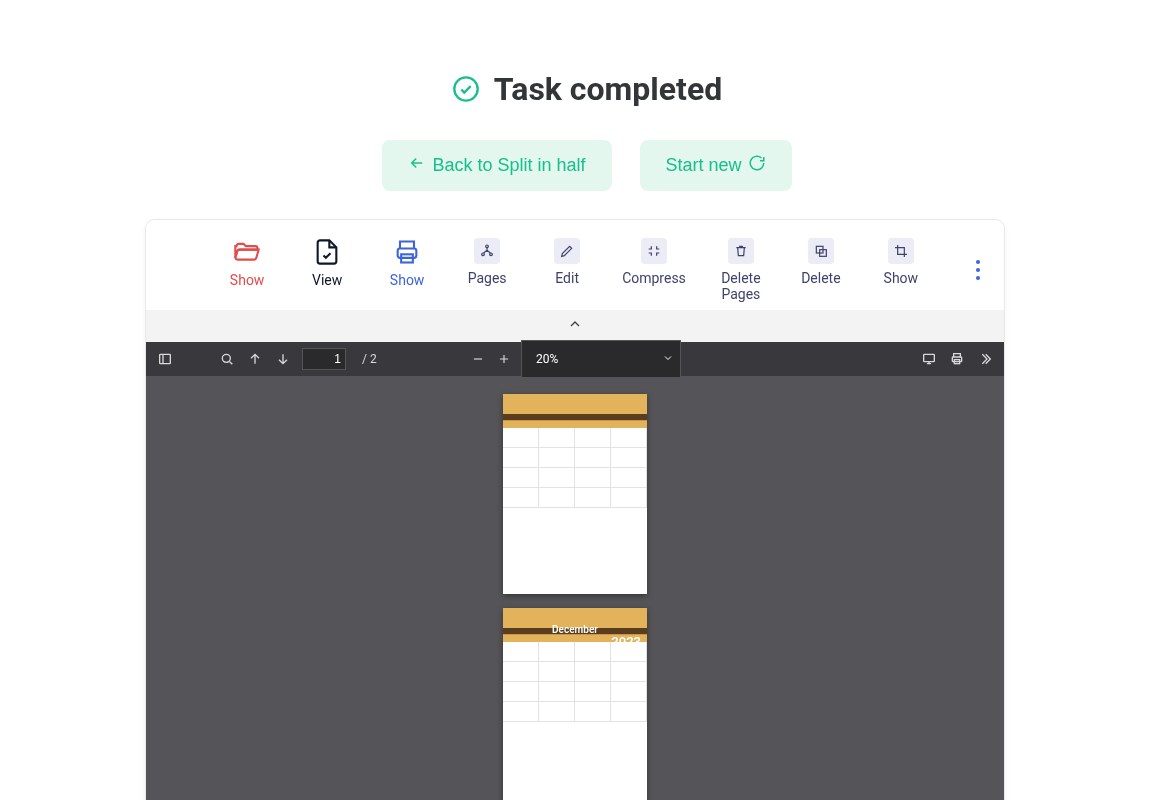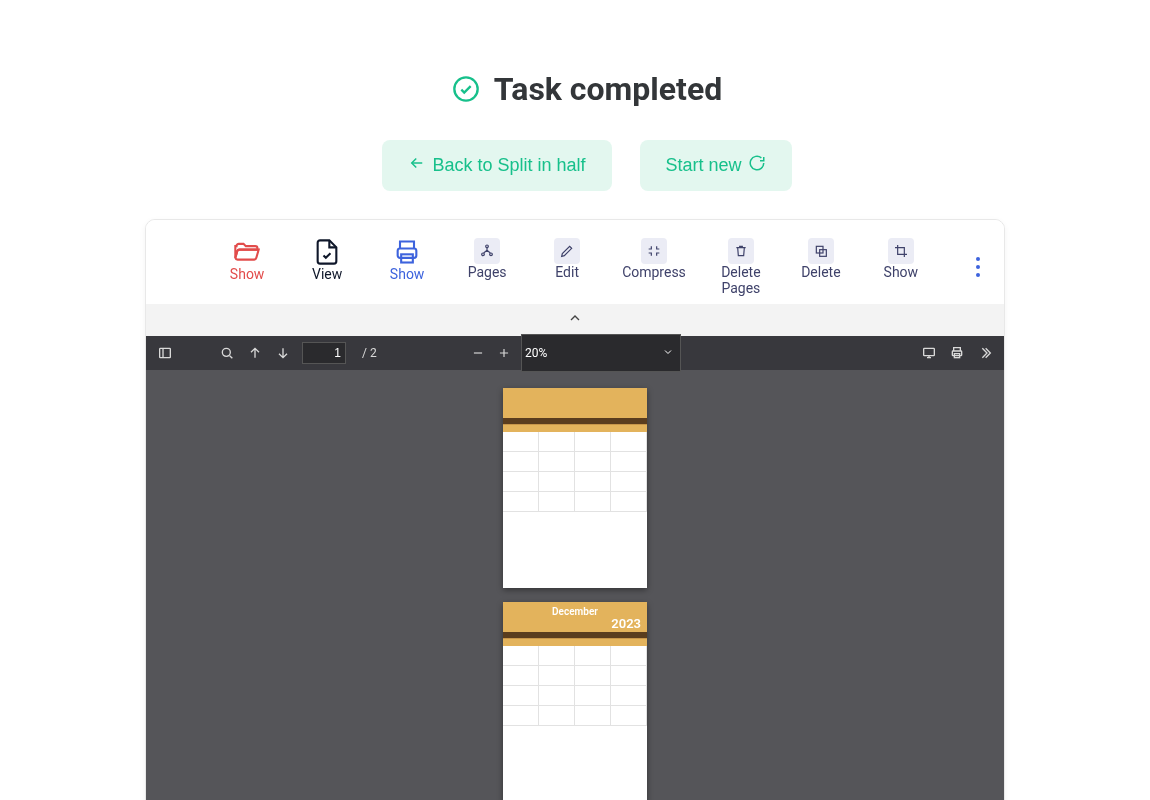--- a/index.html
+++ b/index.html
@@ -11,48 +11,48 @@
   .heading { font-size: 32px; font-weight: 700; color: #333639; }
   
   .actions-row { display: flex; justify-content: center; gap: 28px; margin-top: 32px; margin-bottom: 28px; }
   .action-btn { display: flex; align-items: center; gap: 6px; background: #e3f7ef; color: #17c08b; border: none; padding: 14px 26px; font-size: 18px; border-radius: 8px; cursor: pointer; }
   .action-btn svg { width: 18px; height: 18px; }
   
   .viewer-card { width: 860px; margin: 0 auto; background: #fff; border: 1px solid #e8e8e8; border-radius: 10px; overflow: hidden; box-shadow: 0 2px 6px rgba(0,0,0,0.05);}
   
   .toolbar { display: flex; align-items: flex-start; justify-content: space-between; padding: 18px 10px 8px 10px; background:#fff;}
   .tool-items { display: flex; gap: 30px; flex:1; justify-content:center; padding-left:30px;}
-  .tool-item { display: flex; flex-direction: column; align-items: center; cursor: pointer; font-size: 14px; min-width:50px;}
+  .tool-item { display: flex; flex-direction: column; align-items: center; gap: 6px; cursor: pointer; font-size: 14px; min-width:50px;}
   .tool-item .ico { width: 28px; height: 28px; display:flex; align-items:center; justify-content:center;}
   .tool-item .ico-box { width: 26px; height: 26px; background:#ebecf5; border-radius:4px; display:flex; align-items:center; justify-content:center;}
   .tool-item span.lbl { white-space: pre-line; text-align:center; line-height:1.15;}
   .show { color:#e24c4b; }
   .view { color:#0f172a; }
   .print { color:#3d63dd; }
   .neutral { color:#3f426a; }
   .more-dots { color:#3d63dd; padding:6px 14px; font-size:20px; line-height:4px; display:flex; flex-direction:column; gap:4px; align-self:center; cursor:pointer;}
   .more-dots i{width:4px;height:4px;background:#3d63dd;border-radius:50%;}
   
   .collapse-bar { background:#f3f3f3; height:32px; display:flex; align-items:center; justify-content:center; cursor:pointer;}
   .collapse-bar svg{width:16px;height:16px;color:#444;}
   
   .pdf-bar { background:#38383d; height:34px; display:flex; align-items:center; color:#d9d9d9; font-size:12px; padding:0 10px;}
   .pdf-bar .left-tools, .pdf-bar .right-tools { display:flex; align-items:center; gap:10px;}
   .pdf-bar .spacer { flex:1; }
   .pdf-bar .center-tools { position:absolute; left:50%; transform:translateX(-50%); display:flex; align-items:center; gap:8px;}
   .pdf-bar-wrap{position:relative;}
   .pg-input { width:44px; height:22px; background:#2a2a2d; border:1px solid #555; color:#fff; text-align:right; padding-right:4px; font-size:12px;}
-  .zoom-select { width:160px; height:38px; background:#2a2a2d; border:1px solid #555; color:#fff; font-size:12px; padding-left:3px; display:flex; align-items:center; justify-content:space-between; padding-right:6px;}
+  .zoom-select { width:160px; height:38px; background:#2a2a2d; border:1px solid #555; color:#fff; font-size:12px; padding-left:14px; display:flex; align-items:center; justify-content:space-between; padding-right:6px;}
   .zoom-btn, .ic-btn { width:18px; height:18px; display:flex;align-items:center;justify-content:center; cursor:pointer;}
   .ic-btn svg{width:16px;height:16px;}
   .pg-total{margin-left:6px;}
   
   .pdf-canvas { background:#555559; height:468px; overflow:auto; display:flex; flex-direction:column; align-items:center; padding:18px 0; gap:14px;}
   .page { width:144px; height:200px; background:#fff; box-shadow:0 2px 6px rgba(0,0,0,0.4); position:relative; overflow:hidden;}
-  .cal-head{height:30px;background:#e3b35c;color:#fff;font-size:10px;font-weight:600; text-align:center; line-height:12px; padding-top:4px;}
+  .cal-head{height:20px;background:#e3b35c;color:#fff;font-size:10px;font-weight:600; text-align:center; line-height:12px; padding-top:16px;}
   .cal-head .yr{display:block;font-size:13px;text-align:right;padding-right:6px;}
   .cal-band{height:6px;background:#5a3d1e;}
   .cal-days{height:8px;background:#e3b35c; border-top:1px solid #c7964a;display:flex;}
   .cal-grid{height:80px; display:flex; flex-direction:column;}
   .cal-row{flex:1; display:flex; border-bottom:1px solid #e2e2e2;}
   .cal-cell{flex:1;border-right:1px solid #e2e2e2;}
 </style>
 </head>
 <body>
 

